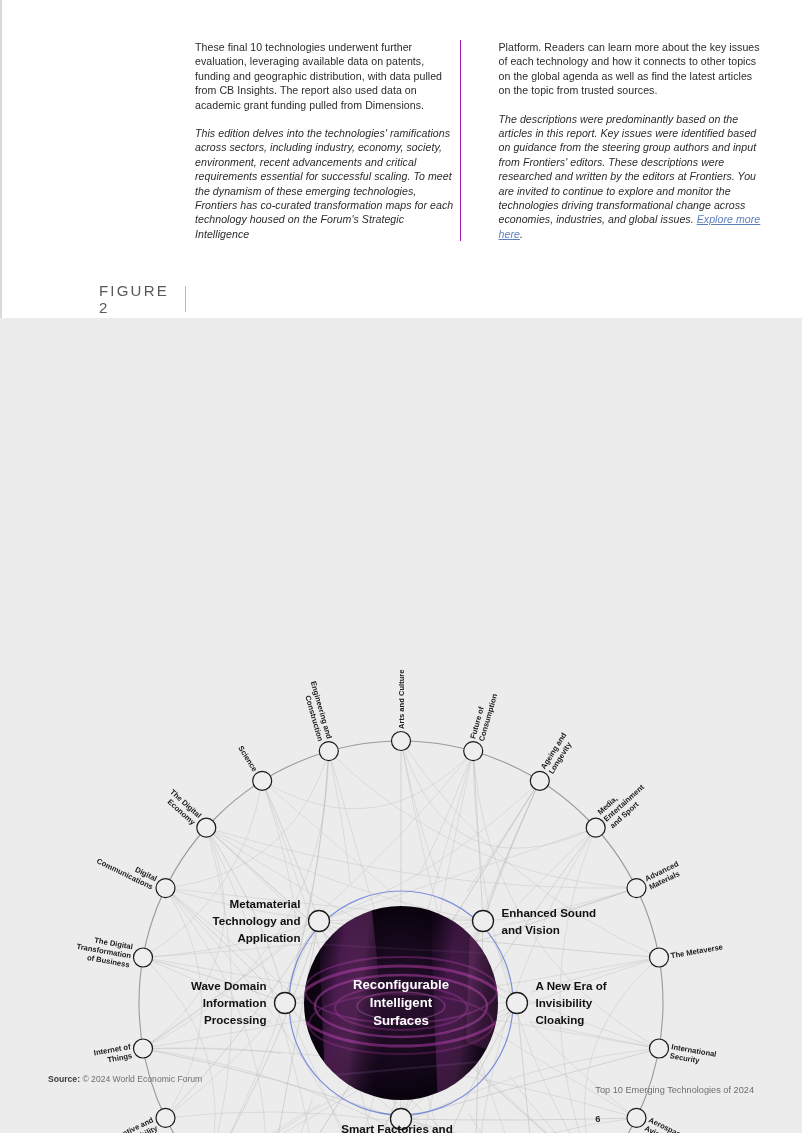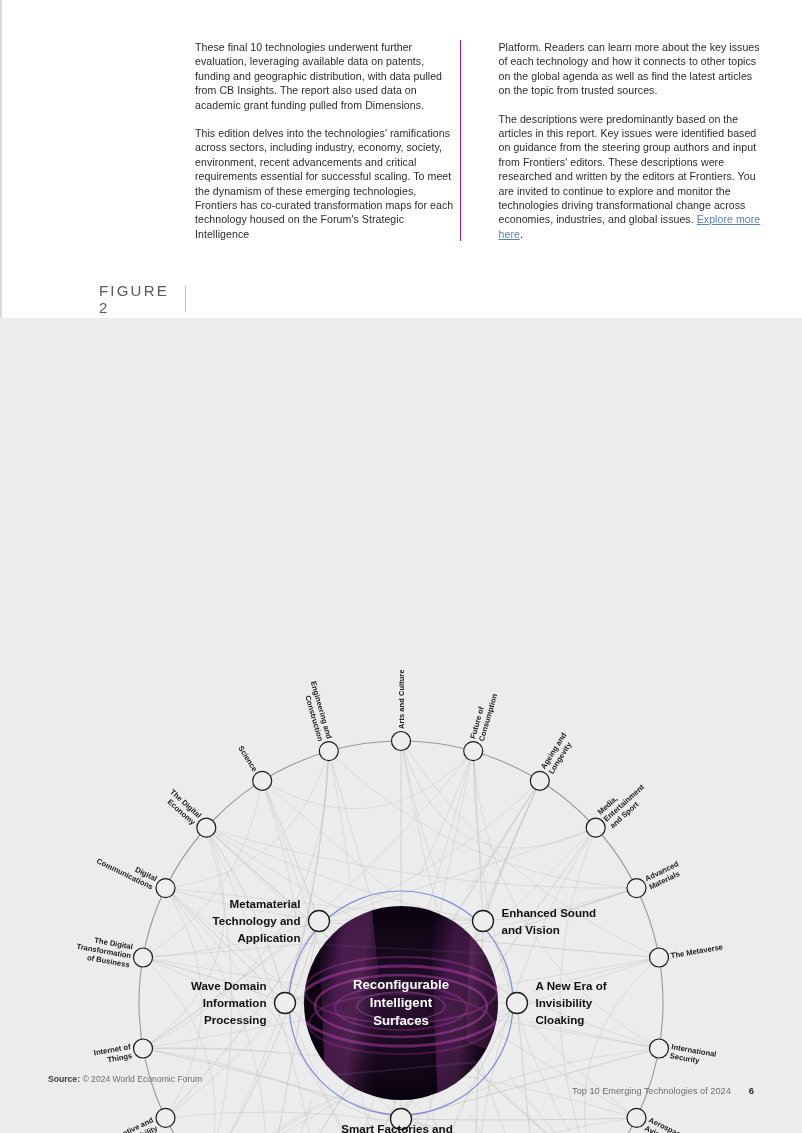--- a/index.html
+++ b/index.html
@@ -25,21 +25,21 @@
   }
   .col{width:268px;}
   .col.right{padding-left:38px;border-left:1px solid #a21caf;width:268px;}
   .col p{
     margin:0 0 14px 0;
     font-size:10.6px;
     line-height:14.4px;
     color:#2b2b2b;
     letter-spacing:0.05px;
   }
-  .col p:last-child{margin-bottom:0;}
+  .col p:last-child{margin-bottom:0;font-style:italic;}
   a.inline-link{color:#5b7fbd;text-decoration:underline;}
 
   
   .fig-caption{
     position:absolute;left:99px;top:286px;
     display:flex;align-items:center;height:26px;
   }
   .fig-label{
     font-size:15px;letter-spacing:2.2px;color:#58585a;
     text-transform:uppercase;width:73px;
@@ -75,21 +75,21 @@
 
   
   .source{
     position:absolute;left:48px;top:1074px;
     font-size:8.6px;color:#6f6f71;
   }
   .source b{color:#3c3c3e;font-weight:bold;}
   .footer-right{
     position:absolute;right:48px;top:1085px;
     font-size:9.2px;color:#6f6f71;
-    display:flex;align-items:baseline;gap:18px;
+    display:flex;align-items:baseline;gap:18px;flex-direction:column;
   }
   .footer-right .pageno{color:#2b2b2b;font-weight:bold;font-size:9.4px;}
 </style>
 </head>
 <body>
 
 <div class="page">
 
   <div class="page-rule"></div>
 

